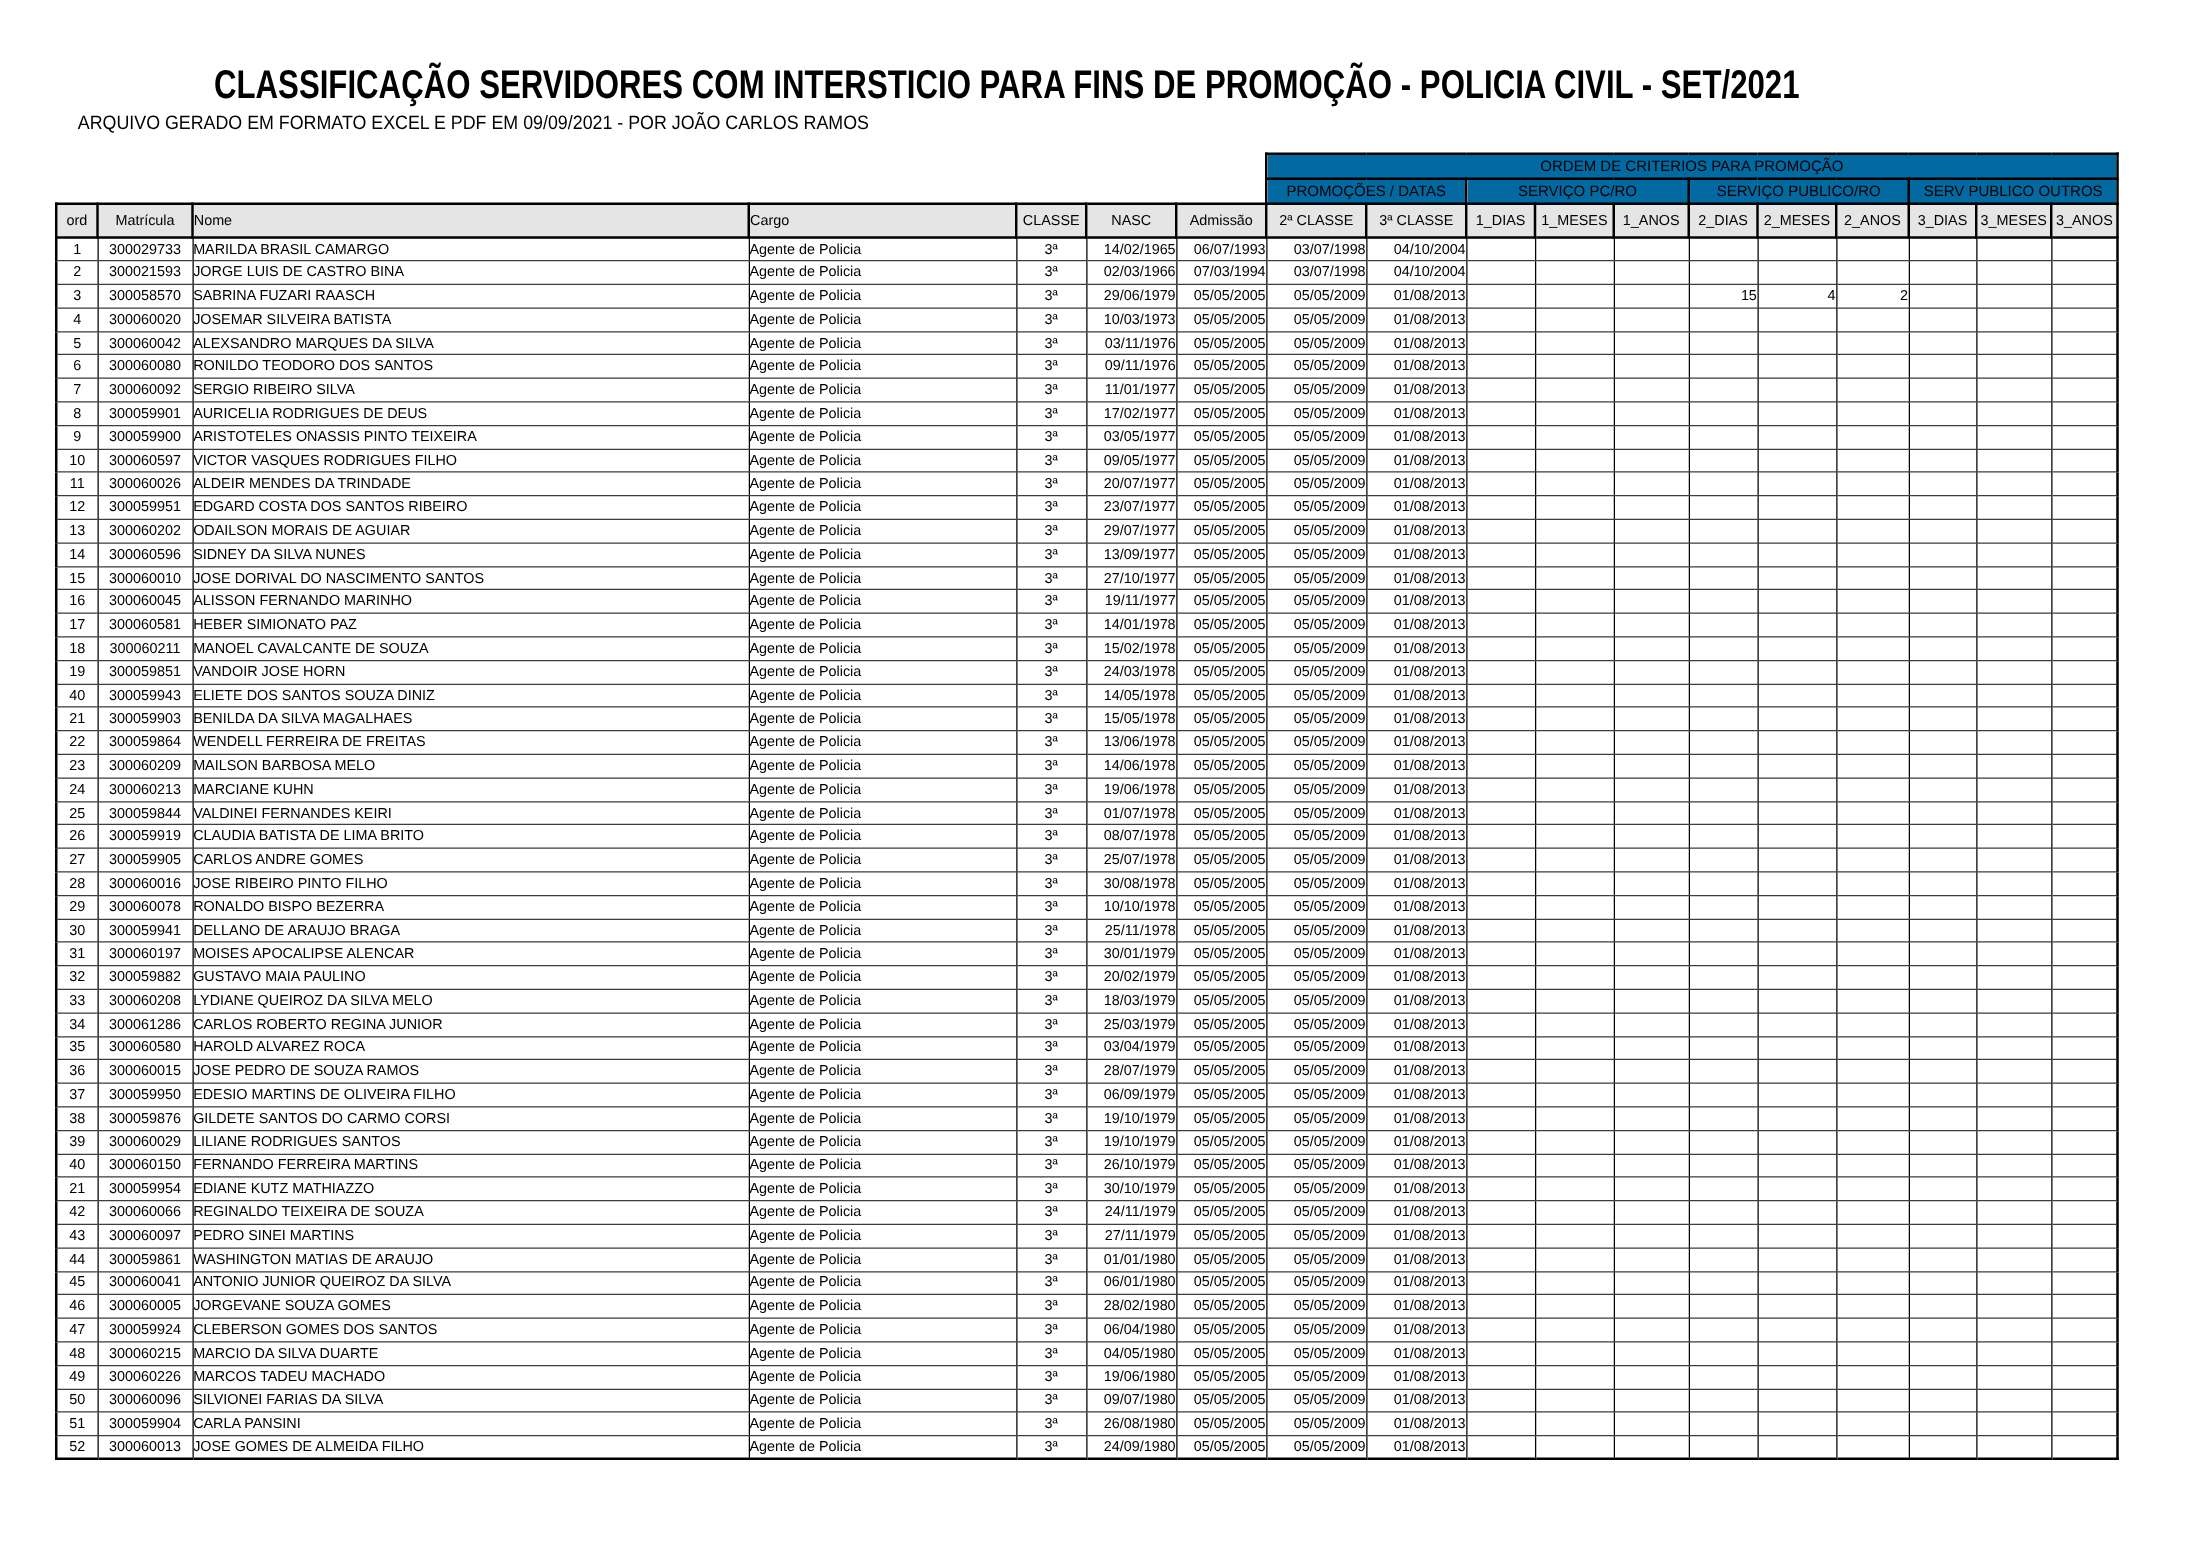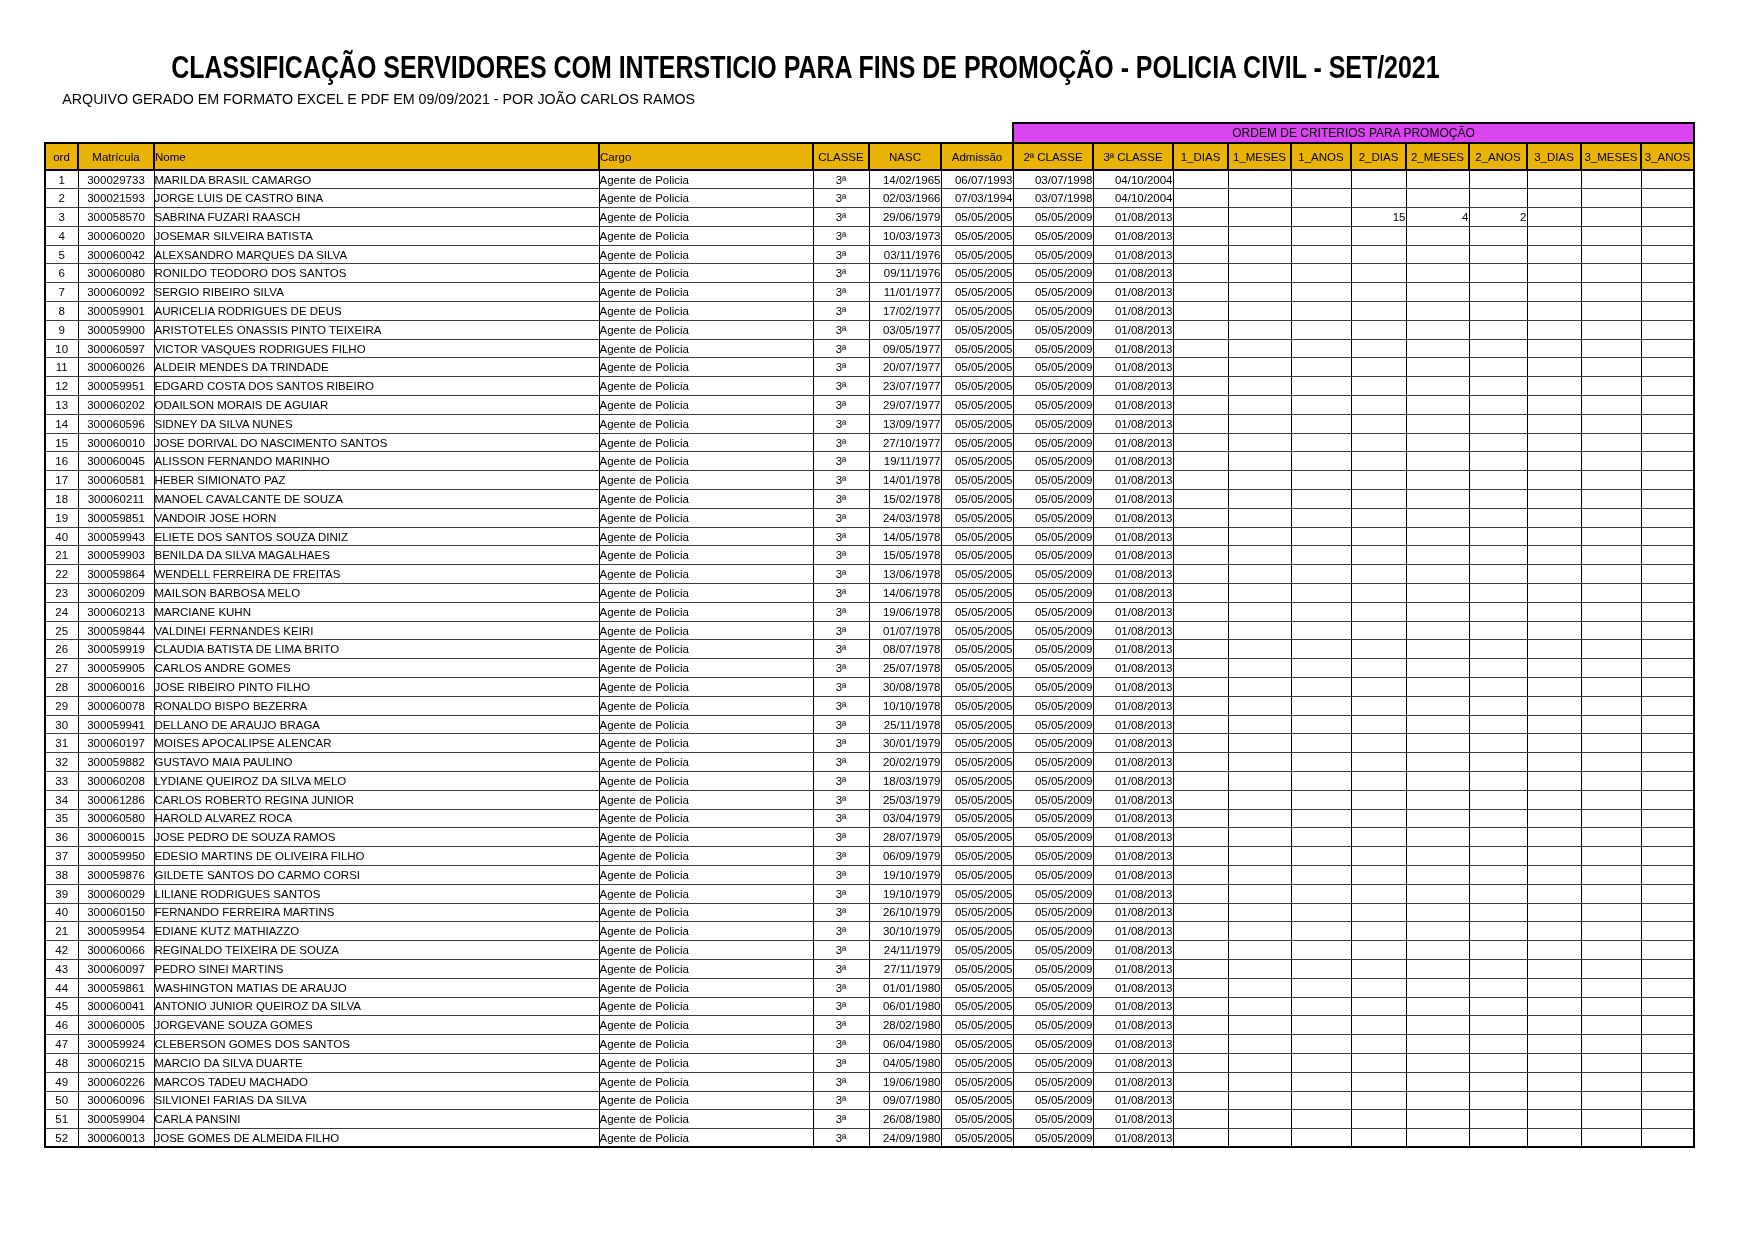--- a/index.html
+++ b/index.html
@@ -19,25 +19,25 @@
   table.sheet {
     position:absolute; left:44px; top:122px;
     border-collapse:collapse; table-layout:fixed; font-size:11.5px;
   }
   table.sheet td, table.sheet th { padding:0; overflow:hidden; white-space:nowrap; font-weight:400; }
   thead tr.crit-row { height:20px; }
   thead tr.head-row { height:27px; }
   tbody tr { height:18.8px; }
   td.blank { border:none; background:#fff; }
   .crit-title, .crit-group {
-    background:#d946ef; border:2.5px solid #000; text-align:center;
+    background:#0369a1; border:2.5px solid #000; text-align:center;
     font-weight:700; font-size:12px;
   }
   th.hdr {
-    background:#eab308; border:2px solid #000; font-weight:700; font-size:11.5px;
+    background:#e5e5e5; border:2px solid #000; font-weight:700; font-size:11.5px;
   }
   tbody td {
     border-left:1px solid #000; border-right:1px solid #000;
     border-top:1.8px solid #3d3d3d; border-bottom:1.8px solid #3d3d3d;
     background:#fff;
   }
   tbody td:first-child { border-left:2px solid #000; }
   tbody td:last-child  { border-right:2px solid #000; }
   tbody tr:last-child td { border-bottom:2.5px solid #000; }
   .al { text-align:left;  padding-left:4px; }
@@ -71,20 +71,27 @@
       <col style="width: 58px;">
       <col style="width: 54px;">
       <col style="width: 60px;">
       <col style="width: 53px;">
     </colgroup>
     <thead>
       <tr class="crit-row">
         <td class="blank" colspan="7"></td>
         <td class="crit-title" colspan="11">ORDEM DE CRITERIOS PARA PROMOÇÃO</td>
       </tr>
+      <tr class="crit-row">
+        <td class="blank" colspan="7"></td>
+        <td class="crit-group" colspan="2">PROMOÇÕES / DATAS</td>
+        <td class="crit-group" colspan="3">SERVIÇO PC/RO</td>
+        <td class="crit-group" colspan="3">SERVIÇO PUBLICO/RO</td>
+        <td class="crit-group" colspan="3">SERV PUBLICO OUTROS</td>
+      </tr>
       <tr class="head-row">
         <th class="hdr ac">ord</th>
         <th class="hdr ac">Matrícula</th>
         <th class="hdr al">Nome</th>
         <th class="hdr al">Cargo</th>
         <th class="hdr ac">CLASSE</th>
         <th class="hdr ac">NASC</th>
         <th class="hdr ac">Admissão</th>
         <th class="hdr ac">2ª CLASSE</th>
         <th class="hdr ac">3ª CLASSE</th>

